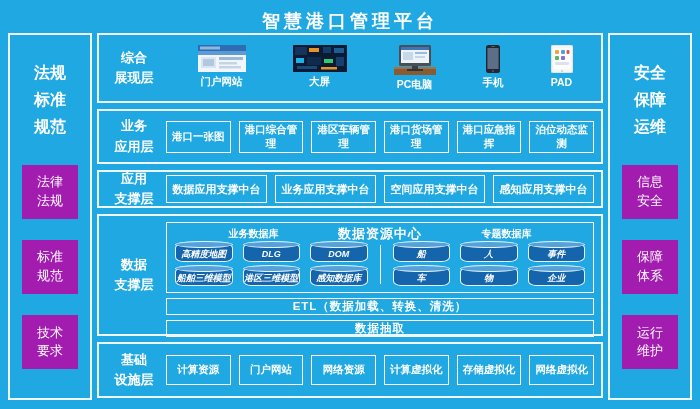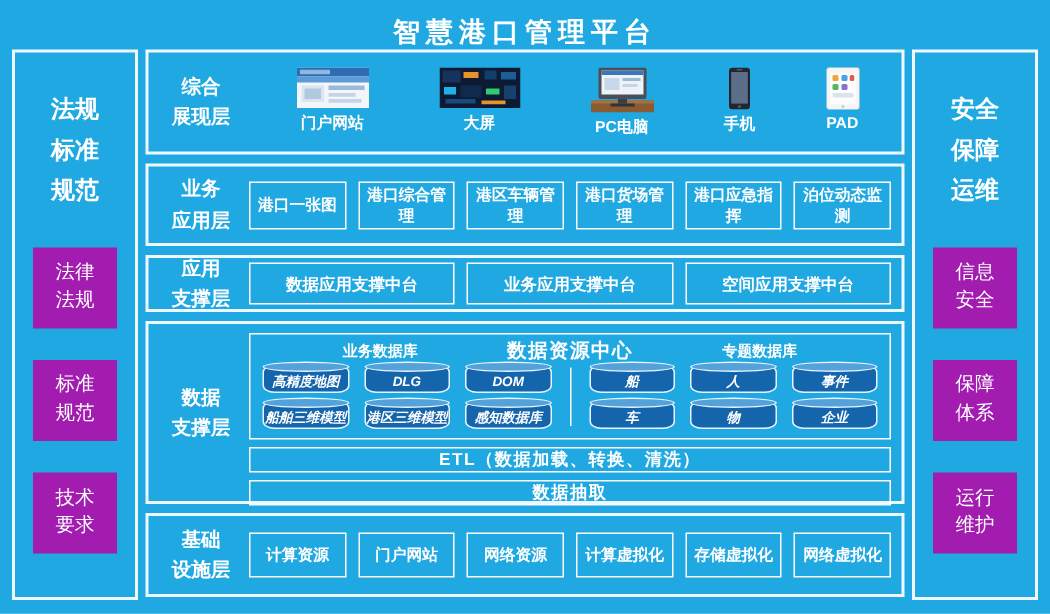--- a/index.html
+++ b/index.html
@@ -200,20 +200,21 @@
         </div>
       </div>
 
       <div class="layer layer-application">
         <div class="layer-label">应用
 支撑层</div>
         <div class="layer-items">
           <div class="item-box">数据应用支撑中台</div>
           <div class="item-box">业务应用支撑中台</div>
           <div class="item-box">空间应用支撑中台</div>
+          <div class="item-box">感知应用支撑中台</div>
         </div>
       </div>
 
       <div class="layer layer-data">
         <div class="layer-label" style="align-self:center;">数据
 支撑层</div>
         <div class="data-content">
 
           <div class="db-box">
             <div class="db-titles">

